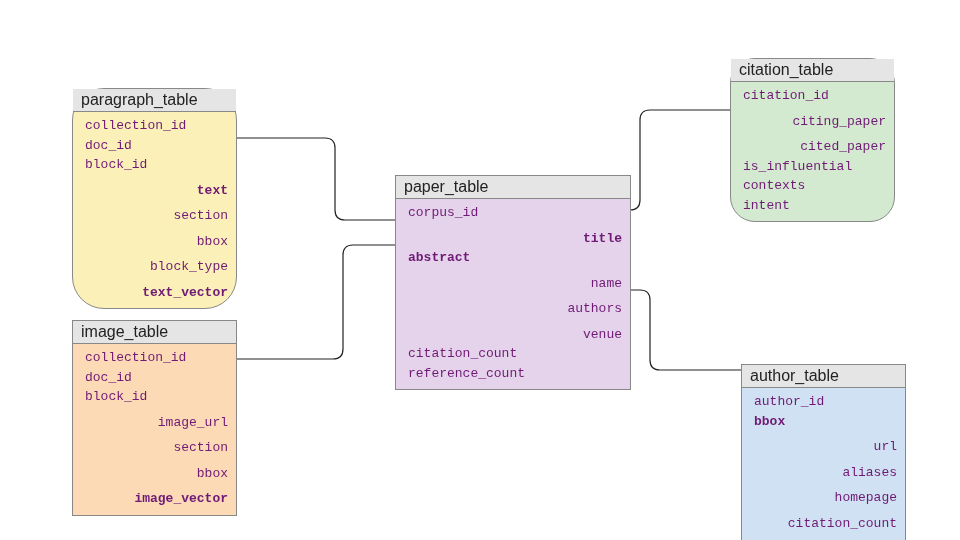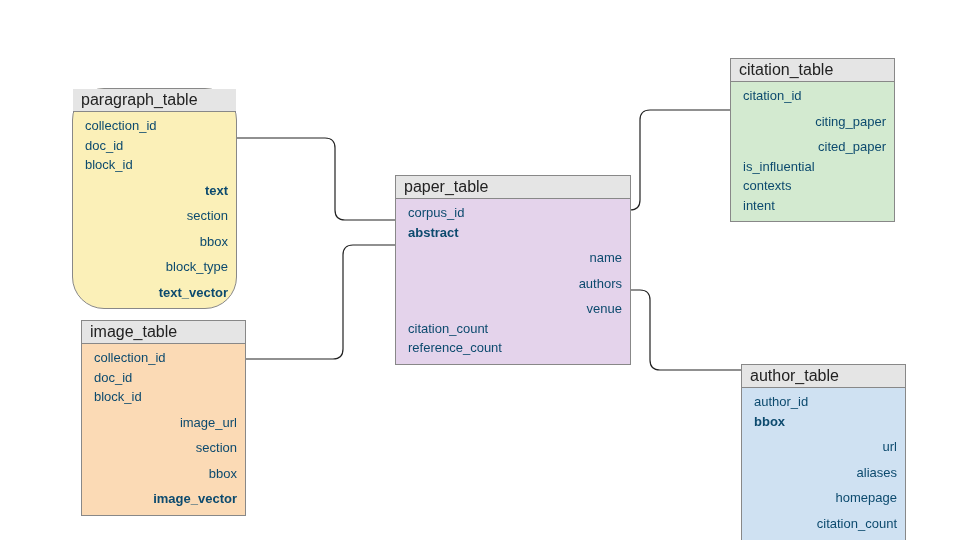--- a/index.html
+++ b/index.html
@@ -24,22 +24,23 @@
     font-weight: normal;
     color: #222;
     border-bottom: 1px solid #888;
   }
   .table-body {
     padding: 4px 8px 6px 12px;
   }
   .field {
     font-size: 13px;
     line-height: 1.35;
-    color: #0c4a6e;
+    color: #701a75;
     padding: 1px 0;
+    font-family: Liberation Mono, monospace;
   }
   .field.bold { font-weight: bold; }
   .field.spaced { margin-top: 6px; text-align: right; }
   svg.connectors {
     position: absolute;
     left: 0; top: 0;
     width: 960px; height: 540px;
     pointer-events: none;
   }
   svg.connectors path {
@@ -69,47 +70,48 @@
       <div class="field">doc_id</div>
       <div class="field">block_id</div>
       <div class="field bold spaced">text</div>
       <div class="field spaced">section</div>
       <div class="field spaced">bbox</div>
       <div class="field spaced">block_type</div>
       <div class="field bold spaced">text_vector</div>
     </div>
 </div>
 
-<div class="table" id="table-image" style="left:72px; top:320px; width:165px; background:#fbdab5;margin-left:9px;">
+<div class="table" id="table-image" style="left:72px; top:320px; width:165px; background:#fbdab5;">
   <div class="table-header">image_table</div>
   <div class="table-body">
       <div class="field">collection_id</div>
       <div class="field">doc_id</div>
       <div class="field">block_id</div>
       <div class="field spaced">image_url</div>
       <div class="field spaced">section</div>
       <div class="field spaced">bbox</div>
       <div class="field bold spaced">image_vector</div>
     </div>
 </div>
 
 <div class="table" id="table-paper" style="left:395px; top:175px; width:236px; background:#e4d3eb;">
   <div class="table-header">paper_table</div>
   <div class="table-body">
       <div class="field">corpus_id</div>
+      <div class="field bold spaced">title</div>
       <div class="field bold">abstract</div>
       <div class="field spaced">name</div>
       <div class="field spaced">authors</div>
       <div class="field spaced">venue</div>
       <div class="field">citation_count</div>
       <div class="field">reference_count</div>
     </div>
 </div>
 
-<div class="table" id="table-citation" style="left:730px; top:58px; width:165px; background:#d3ead0;">
+<div class="table" id="table-citation" style="left:730px; top:58px; width:165px; background:#d3ead0;border-radius:25px;">
   <div class="table-header">citation_table</div>
   <div class="table-body">
       <div class="field">citation_id</div>
       <div class="field spaced">citing_paper</div>
       <div class="field spaced">cited_paper</div>
       <div class="field">is_influential</div>
       <div class="field">contexts</div>
       <div class="field">intent</div>
     </div>
 </div>

